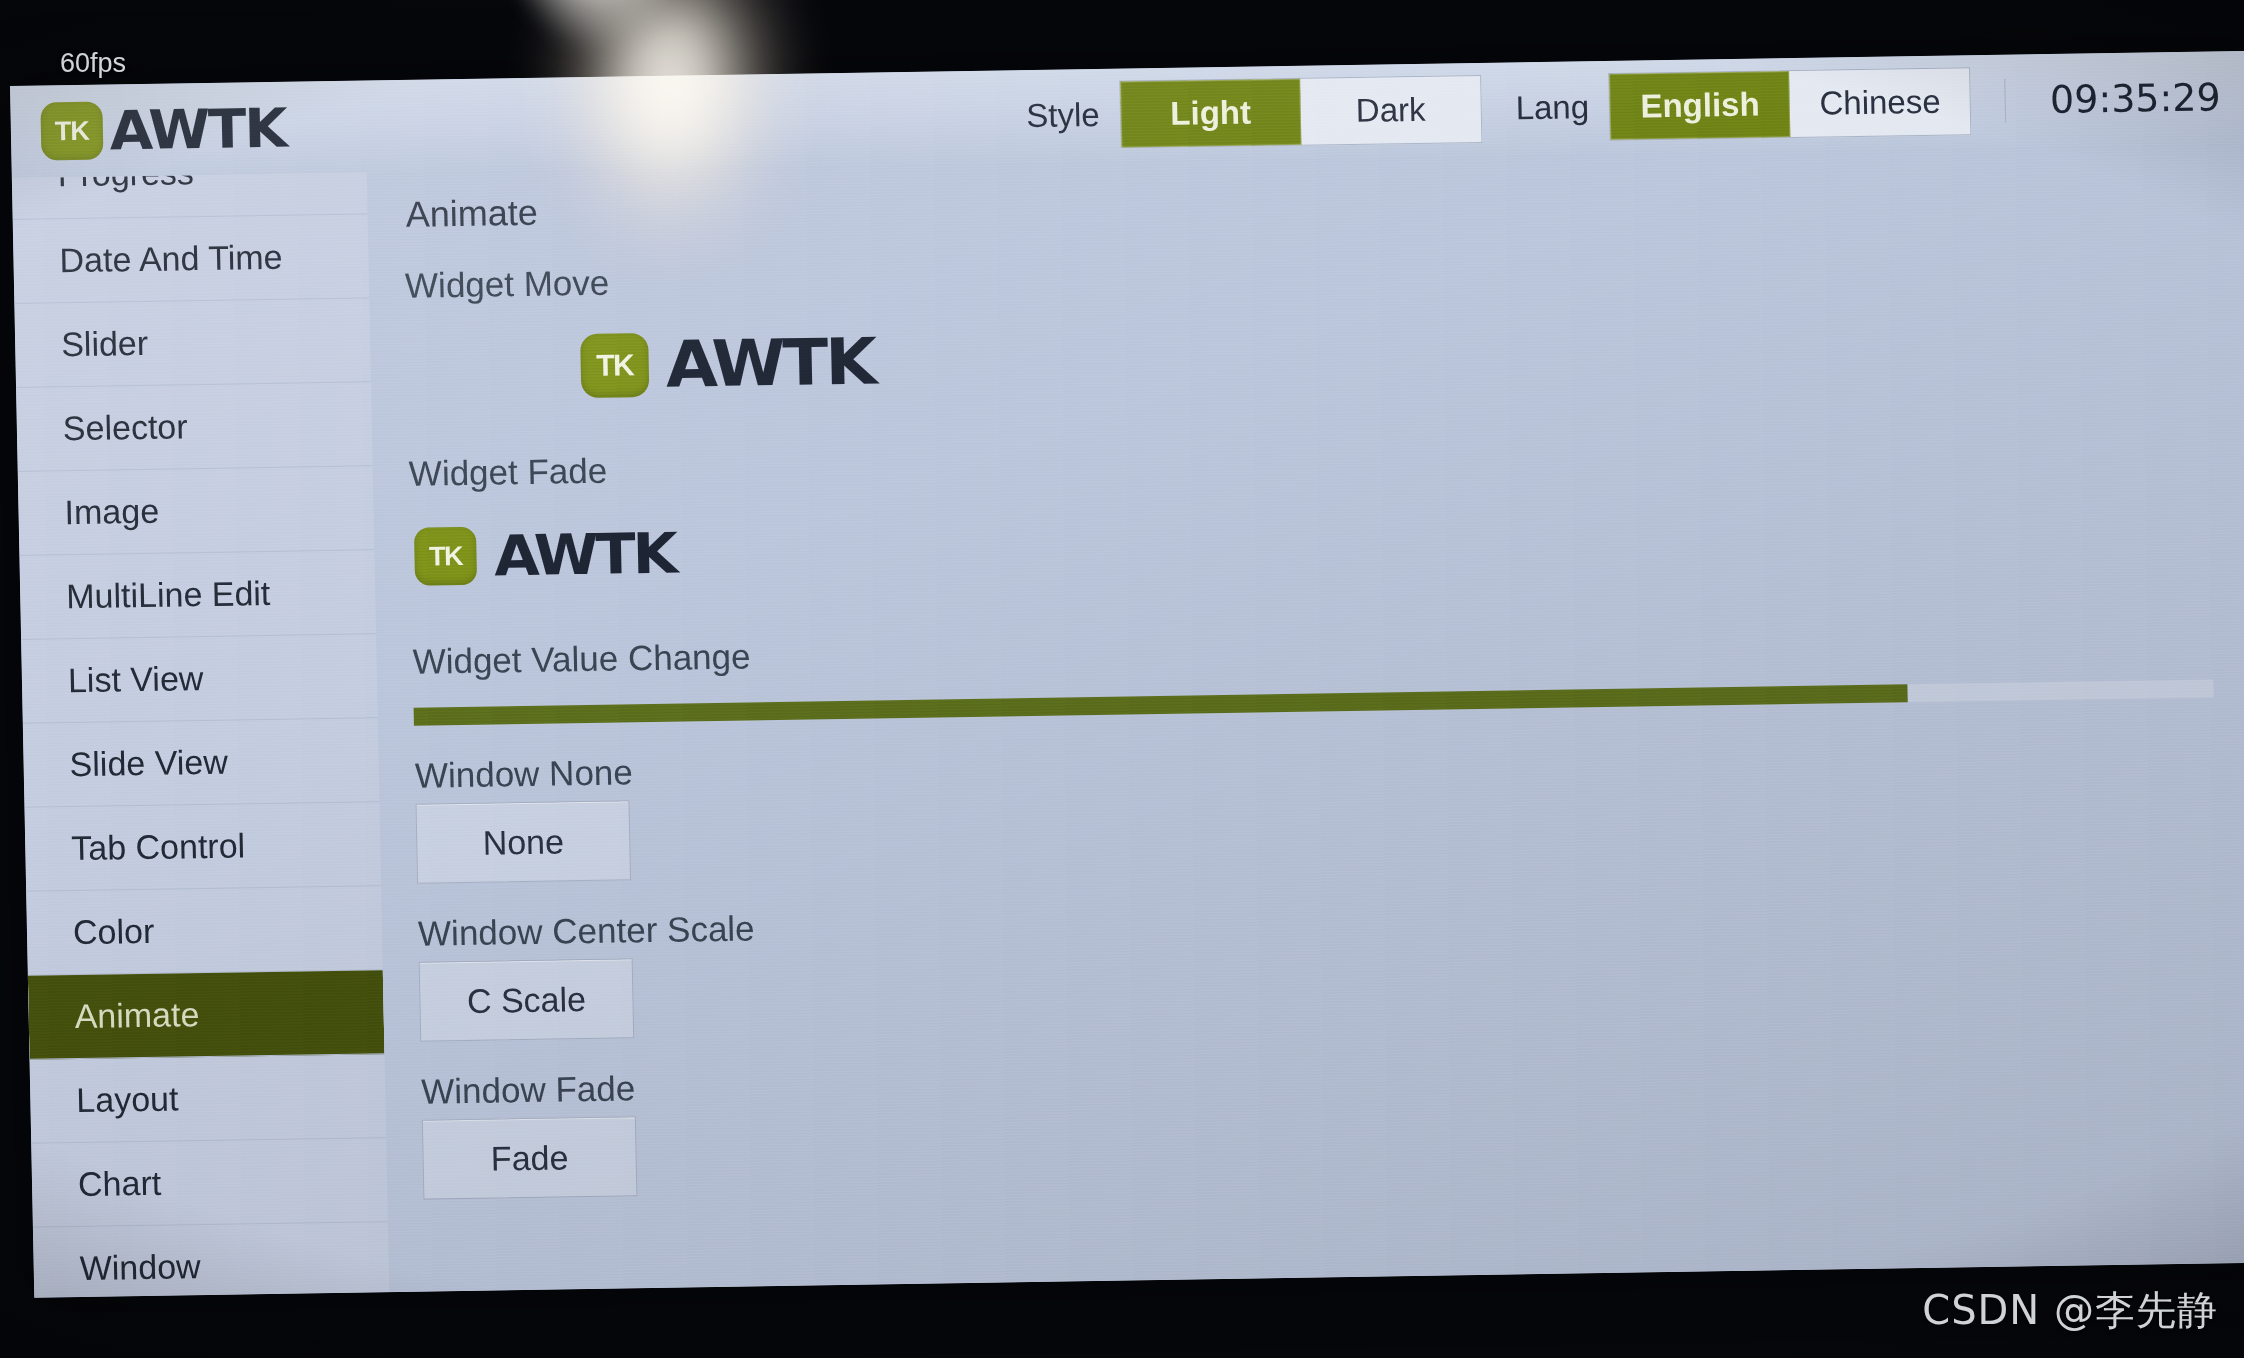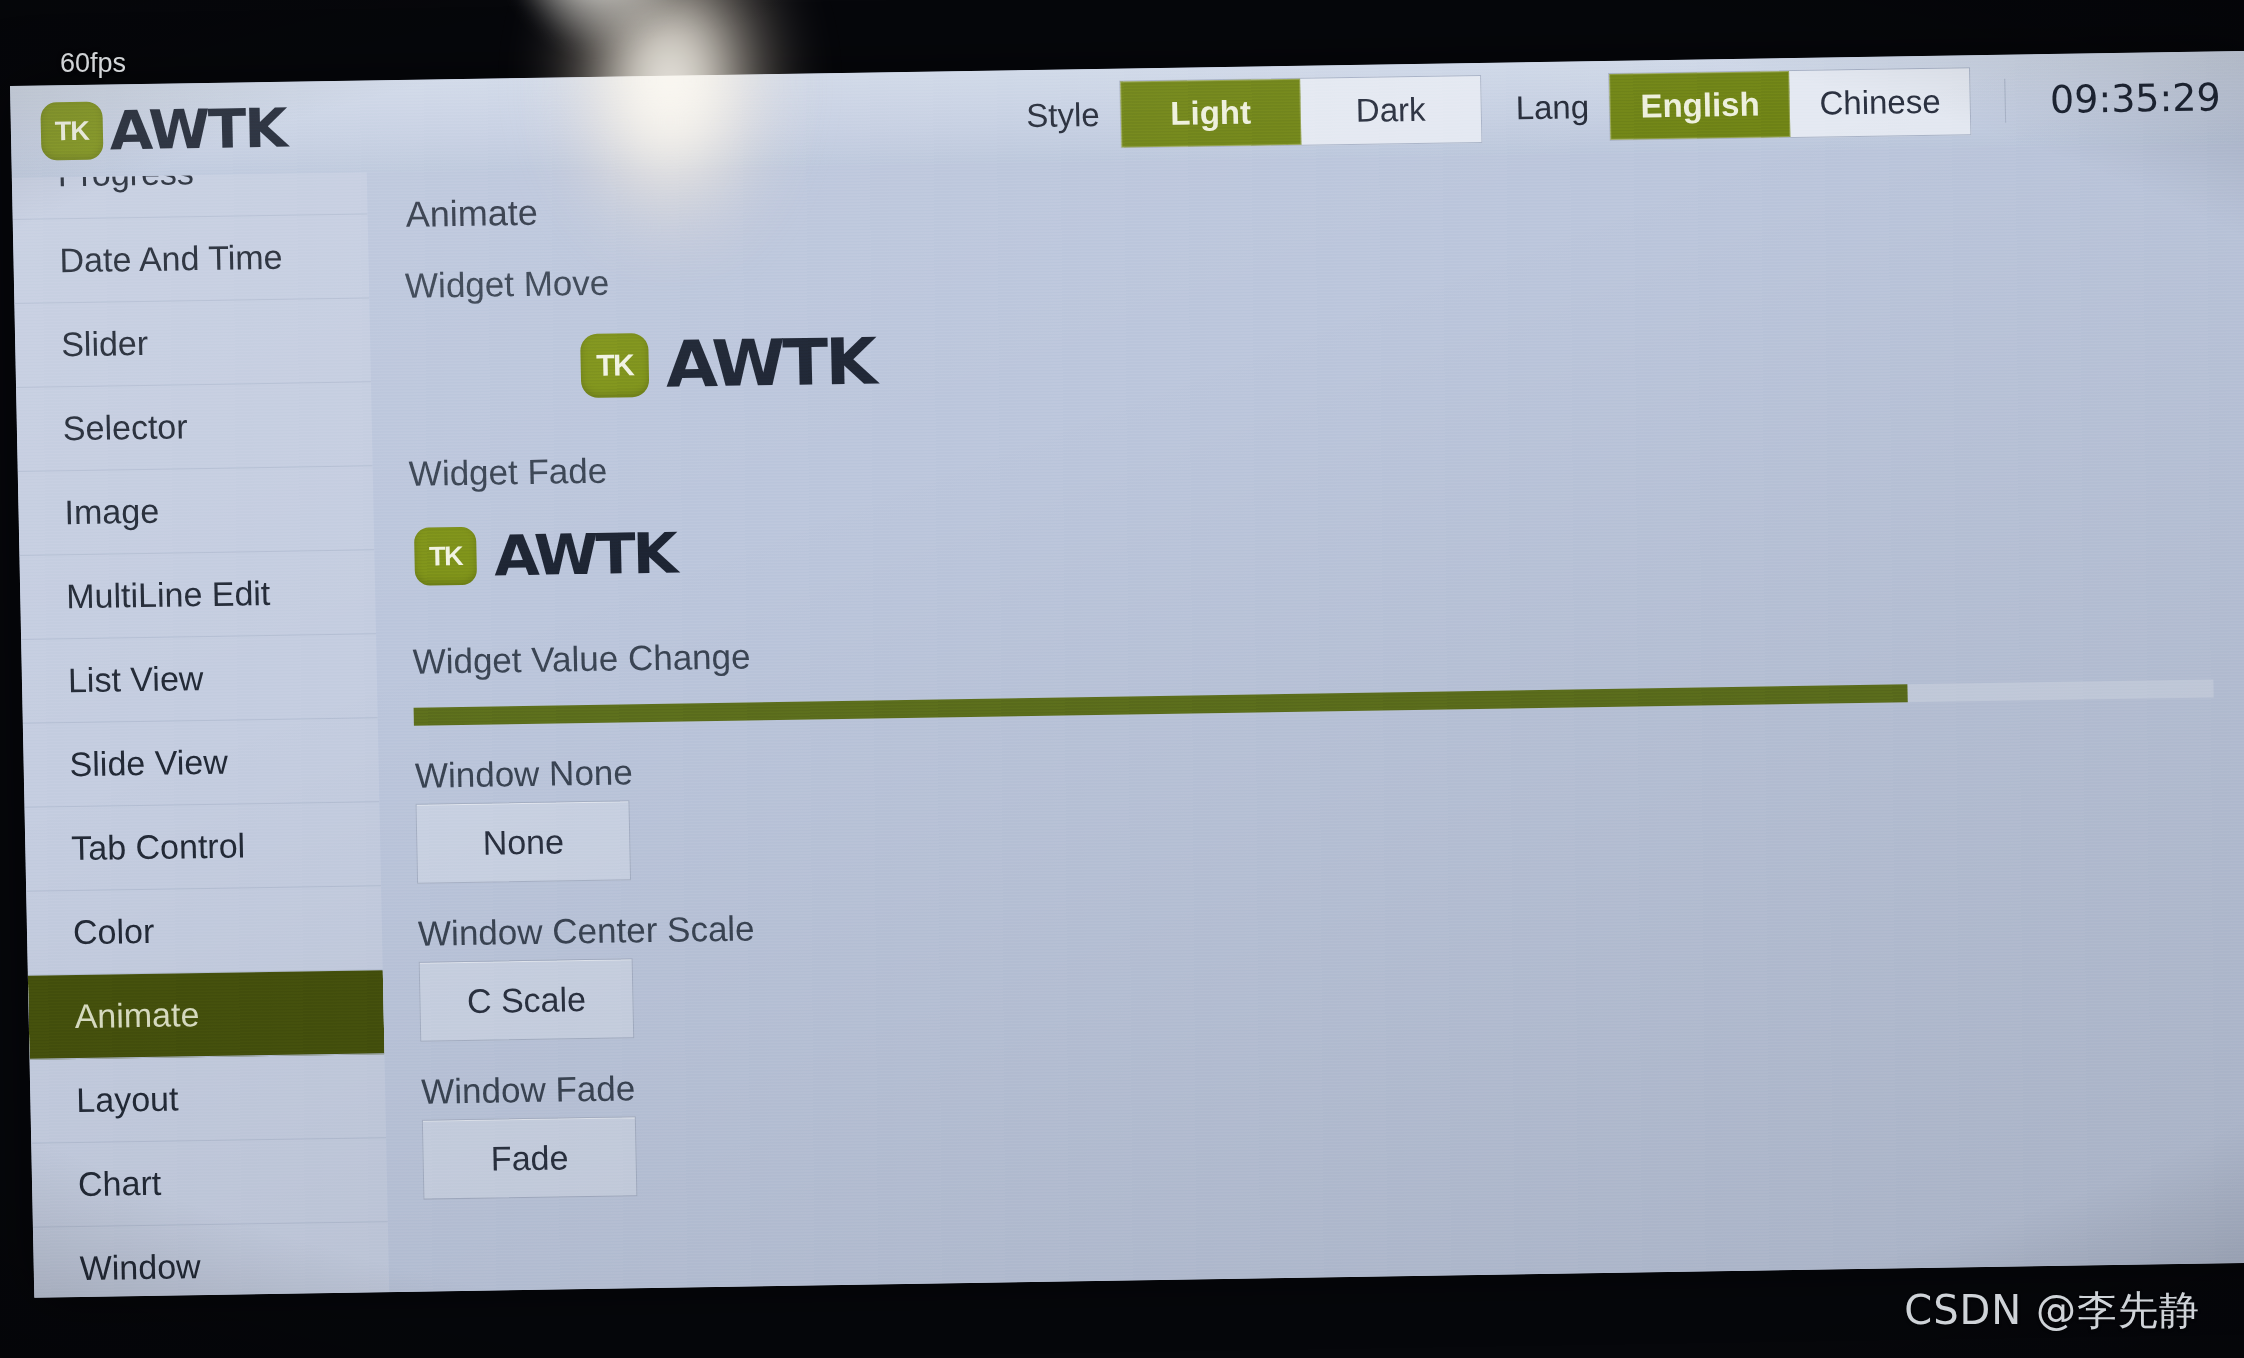--- a/index.html
+++ b/index.html
@@ -277,21 +277,21 @@
     left: 60px; top: 48px;
     font-size: 27px;
     color: #e9ecef;
     z-index: 35;
     letter-spacing: 0px;
     text-shadow: 0 0 4px rgba(0,0,0,0.8);
   }
 
   #watermark {
     position: absolute;
-    right: 44px; bottom: 20px;
+    right: 26px; bottom: 20px;
     font-size: 40px;
     color: rgba(236,240,246,0.88);
     z-index: 45;
     font-family: "DejaVu Sans", sans-serif;
     letter-spacing: 1px;
     text-shadow: 0 1px 3px rgba(0,0,0,0.5);
   }
 
   
   #texture {

